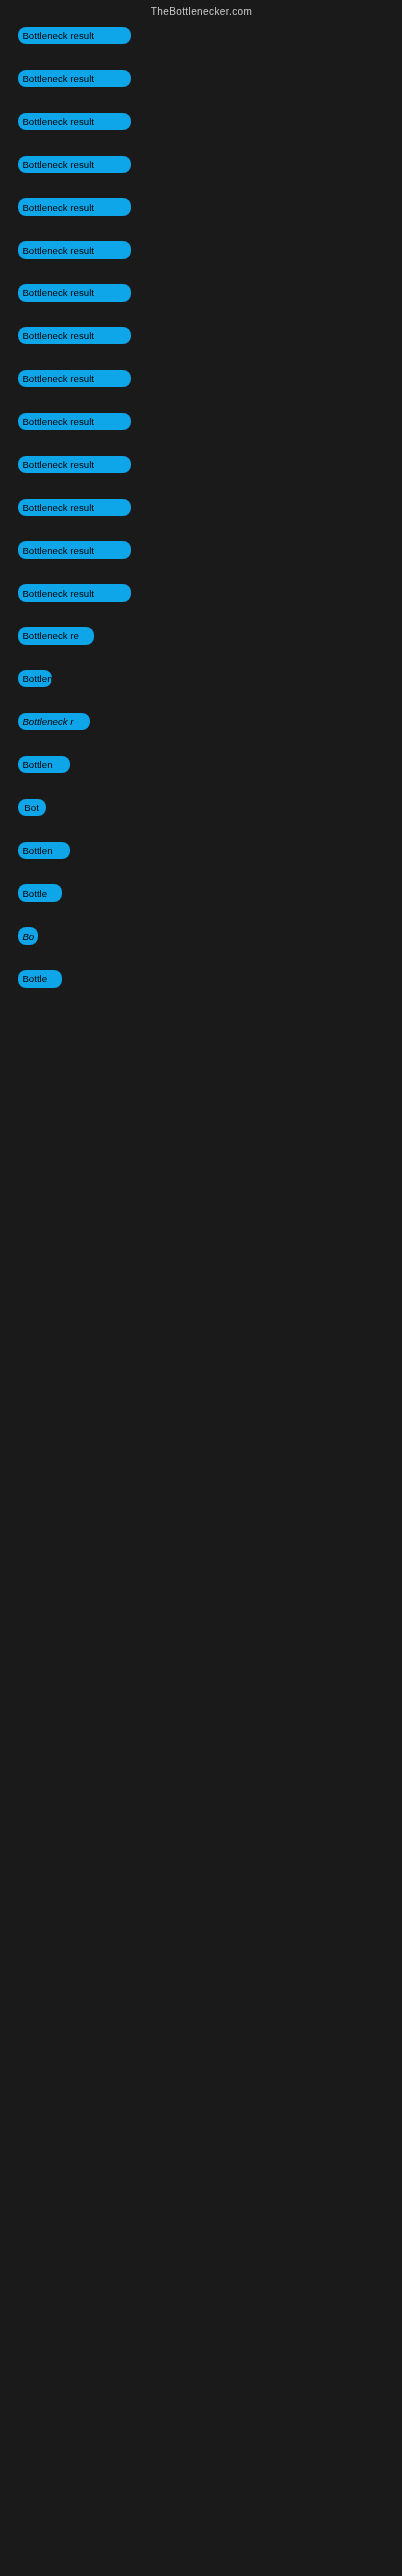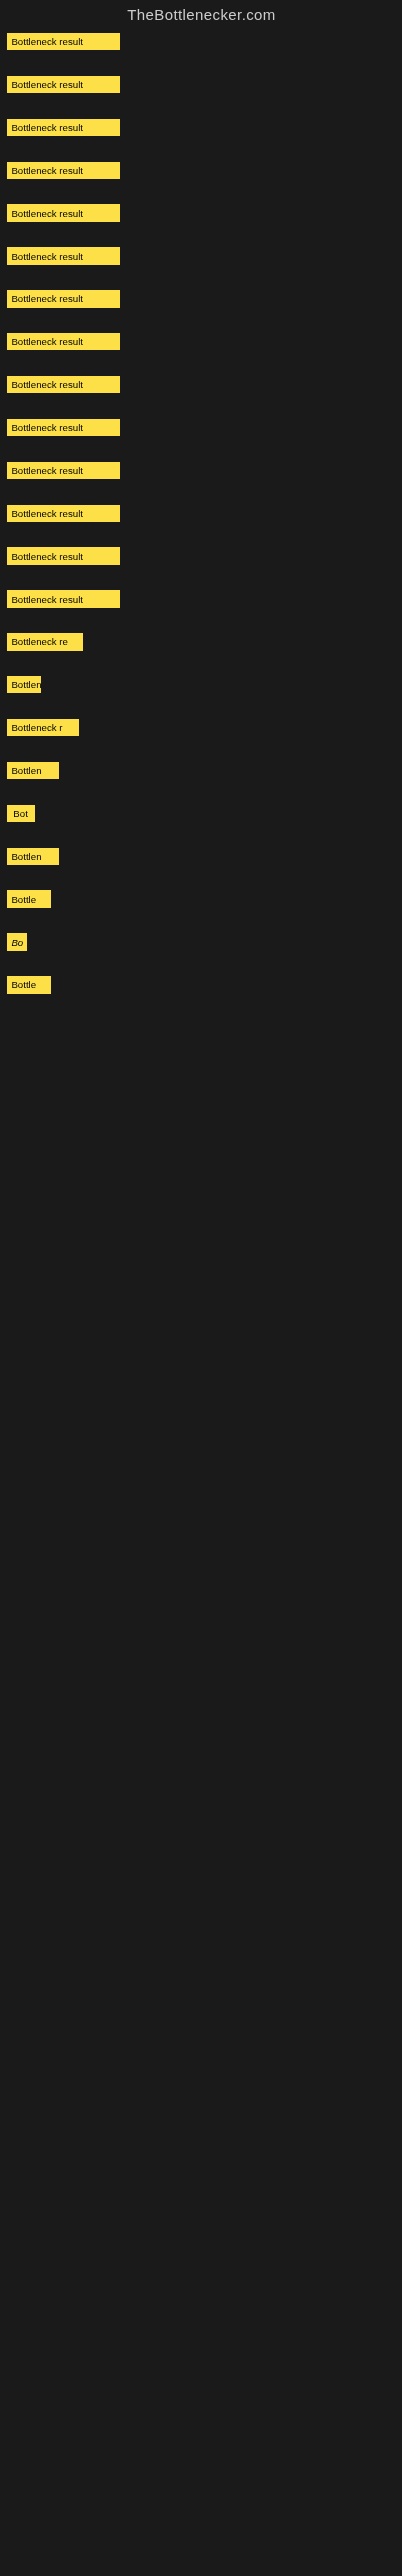--- a/index.html
+++ b/index.html
@@ -12,35 +12,36 @@
       width: 403px;
       min-height: 2576px;
       background-color: #1a1a1a;
       font-family: Arial, sans-serif;
       position: relative;
     }
 
     .site-title {
       text-align: center;
       color: #cccccc;
-      font-size: 15px;
+      font-size: 10px;
       padding: 6.4px 0;
       letter-spacing: 0.4px;
     }
 
     .bottleneck-item {
-      margin: 0 0 8px 5px;
+      margin: 0 0 8px 16px;
       padding: 3.2px 4.8px;
-      background-color: #fde047;
+      background-color: #0ea5e9;
       color: #000000;
       font-size: 9.7px;
       font-weight: normal;
       display: inline-block;
       white-space: nowrap;
       overflow: hidden;
+      border-radius: 8px;
     }
 
     .items-container {
       padding: 3.2px 0 3.2px 1.6px;
     }
 
     .row {
       margin-bottom: 14.5px;
     }
   </style>
@@ -60,21 +61,21 @@
       <div class="row"><div class="bottleneck-item" style="width: 113px;">Bottleneck result</div></div>
       <div class="row"><div class="bottleneck-item" style="width: 113px;">Bottleneck result</div></div>
       <div class="row"><div class="bottleneck-item" style="width: 113px;">Bottleneck result</div></div>
       <div class="row"><div class="bottleneck-item" style="width: 113px;">Bottleneck result</div></div>
       <div class="row"><div class="bottleneck-item" style="width: 113px;">Bottleneck result</div></div>
       <div class="row"><div class="bottleneck-item" style="width: 113px;">Bottleneck result</div></div>
       <div class="row"><div class="bottleneck-item" style="width: 113px;">Bottleneck result</div></div>
       <div class="row"><div class="bottleneck-item" style="width: 113px;">Bottleneck result</div></div>
       <div class="row"><div class="bottleneck-item" style="width: 76px;">Bottleneck re</div></div>
       <div class="row"><div class="bottleneck-item" style="width: 34px;">Bottlene</div></div>
-      <div class="row"><div class="bottleneck-item" style="width: 72px;">Bottleneck r</div></div>
+      <div class="row"><div class="bottleneck-item" style="width: 72px; font-style: italic;">Bottleneck r</div></div>
       <div class="row"><div class="bottleneck-item" style="width: 52px;">Bottlen</div></div>
       <div class="row"><div class="bottleneck-item" style="width: 28px; text-align: center;">Bot</div></div>
       <div class="row"><div class="bottleneck-item" style="width: 52px;">Bottlen</div></div>
       <div class="row"><div class="bottleneck-item" style="width: 44px;">Bottle</div></div>
       <div class="row"><div class="bottleneck-item" style="width: 20px; font-style: italic;">Bo</div></div>
       <div class="row"><div class="bottleneck-item" style="width: 44px;">Bottle</div></div>
     </div>
 </div>
 
 

